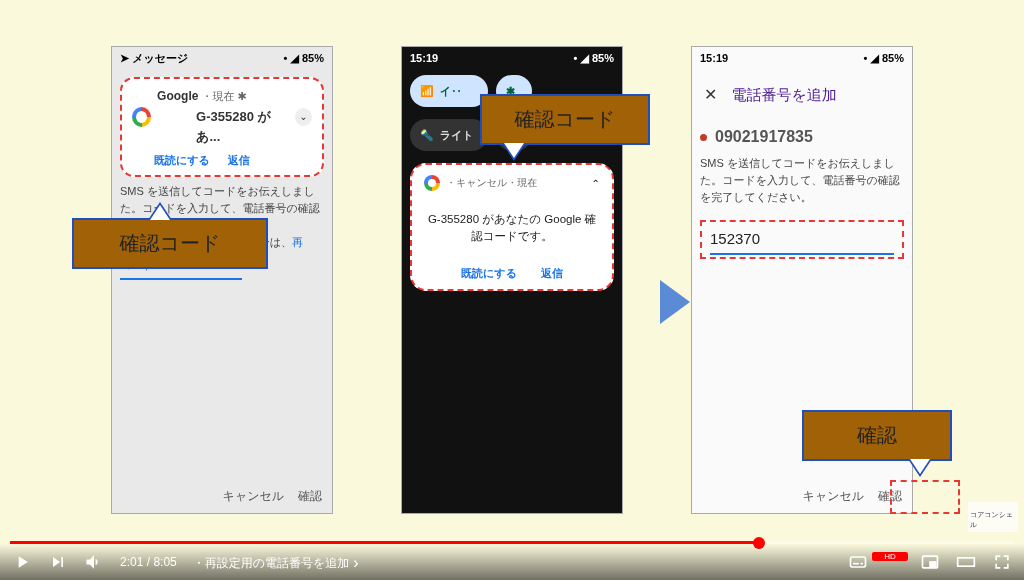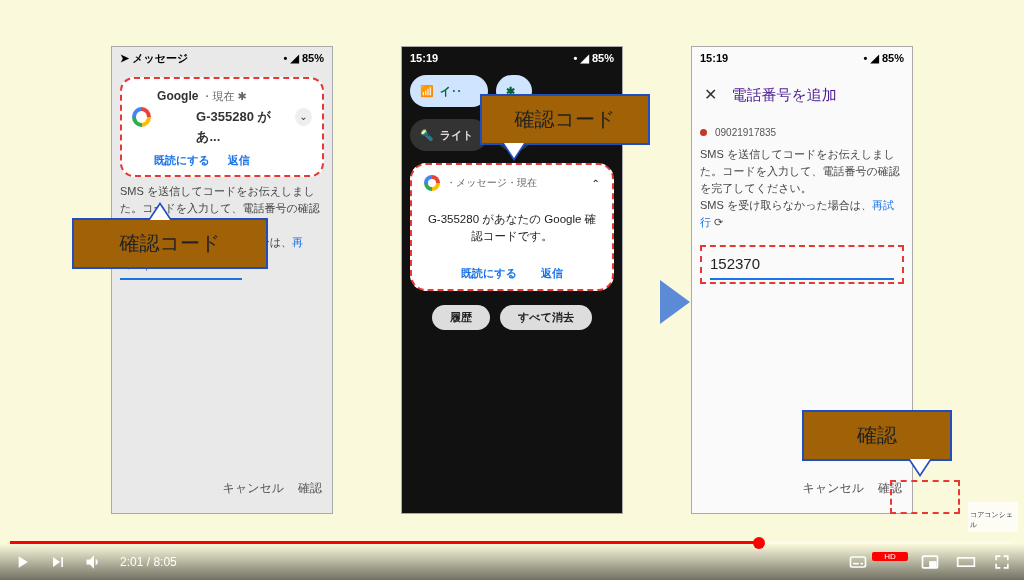--- a/index.html
+++ b/index.html
@@ -4,21 +4,21 @@
 <style>
   * { box-sizing: border-box; margin: 0; padding: 0; }
   html, body { width: 1024px; height: 580px; overflow: hidden; font-family: "Helvetica Neue", Arial, "Hiragino Kaku Gothic ProN", "Yu Gothic", sans-serif; }
   .video-area { position: relative; width: 1024px; height: 580px; background: #ddd; }
   .slide { position: absolute; inset: 0; background: #fbf9dc; padding: 46px 30px; display: flex; justify-content: center; gap: 68px; }
   
   .phone { width: 222px; height: 468px; background: #e9e9e9; border: 1px solid #aaa; position: relative; overflow: hidden; }
   .phone .statusbar { height: 22px; display: flex; align-items: center; justify-content: space-between; padding: 0 8px; font-size: 11px; font-weight: 600; background: #e9e9e9; }
   .phone .statusbar .right { display: flex; align-items: center; gap: 3px; }
   .phone .content { padding: 8px; font-size: 11px; color: #333; line-height: 1.5; position: relative; }
-  .phone .footer-btns { position: absolute; bottom: 16px; right: 10px; font-size: 12px; color: #555; display: flex; gap: 14px; }
+  .phone .footer-btns { position: absolute; bottom: 8px; right: 10px; font-size: 12px; color: #555; display: flex; gap: 14px; }
   
   .notif-card { border: 2.5px dashed #e53935; border-radius: 14px; background: #fff; padding: 8px 10px 6px; margin-bottom: 6px; }
   .notif-head { display: flex; align-items: center; gap: 6px; }
   .g-icon { width: 20px; height: 20px; border-radius: 50%; background: conic-gradient(#ea4335 0 90deg,#fbbc05 90deg 180deg,#34a853 180deg 270deg,#4285f4 270deg 360deg); position: relative; }
   .g-icon::after { content:""; position:absolute; inset:4px; background:#fff; border-radius:50%; }
   .notif-title { font-weight: 700; font-size: 12px; }
   .notif-sub { font-size: 11px; color: #666; }
   .notif-msg { font-size: 13px; font-weight: 600; margin-top: 2px; margin-left: 39px; }
   .notif-actions { display: flex; gap: 18px; margin-top: 6px; font-size: 11px; font-weight: 600; color: #1a73e8; justify-content: flex-start; padding-left: 22px;}
   .chev-badge { margin-left:auto; width:18px; height:18px; border-radius:50%; background:#eee; display:flex; align-items:center; justify-content:center; font-size:10px;}
@@ -30,21 +30,21 @@
   .qs-chip.dark { background: #333; color: #ddd; }
   .notif2 { margin: 6px 8px 0; border: 2.5px dashed #e53935; border-radius: 16px; background: #fff; padding: 10px 12px 8px; text-align: center; }
   .notif2 .line { font-size: 10px; color: #666; }
   .notif2 .msg { font-size: 11.5px; color: #222; margin: 20px 0; line-height:1.5;}
   .notif2 .acts { display:flex; justify-content:center; gap:24px; font-size:11px; color:#1a73e8; font-weight:600; margin-top:4px;}
   .chips2 { display:flex; gap:10px; justify-content:center; margin-top:14px;}
   .chip2 { background:#ddd; border-radius:16px; padding:5px 18px; font-size:11px; font-weight:600; color:#222;}
   
   .p3-title-row { display:flex; align-items:center; gap:14px; padding:6px 4px 10px;}
   .p3-title { font-size:15px; color:#4c1d95; }
-  .p3-num { color:#555; font-size:10px; margin:8px 0 6px; display:flex; align-items:center; gap:8px;}
+  .p3-num { color:#555; font-size:16px; margin:8px 0 6px; display:flex; align-items:center; gap:8px;font-weight:bold;}
   .p3-num .dot { width:7px; height:7px; border-radius:50%; background:#c0392b; display:inline-block;}
   .p3-body { font-size:11px; color:#444; line-height:1.55;}
   .retry { color:#1a73e8; }
   .code-box { margin-top:14px; border:2.5px dashed #e53935; padding:6px 8px 2px; }
   .code-label { font-size:9.5px; color:#1a73e8; }
   .code-val { font-size:15px; color:#222; border-bottom:2px solid #1a73e8; padding-bottom:2px;}
   
   .callout { position:absolute; background:#a16207; border:2px solid #1f4fbf; padding:10px 18px; font-size:20px; color:#222; }
   .callout .tail { position:absolute; width:0; height:0; }
   .c1 { left:72px; top:218px; width:196px; text-align:center; }
@@ -116,51 +116,46 @@
         <div class="qs-chip">📶 <span>イ‥</span></div>
         <div class="qs-chip" style="min-width:36px">✱</div>
       </div>
       <div class="qs-row">
         <div class="qs-chip dark">🔦 <span>ライト</span></div>
         <div class="qs-chip dark" style="min-width:36px">✱</div>
       </div>
       <div class="notif2">
         <div style="display:flex;align-items:center;gap:6px;justify-content:center">
           <span class="g-icon" style="width:16px;height:16px"></span>
-          <span class="line">・メッセージ・現在</span>
+          <span class="line">・キャンセル・現在</span>
           <span style="margin-left:auto;font-size:10px">⌃</span>
         </div>
         <div class="msg">G-355280 があなたの Google 確認コードです。</div>
         <div class="acts">
           <span>既読にする</span>
           <span>返信</span>
         </div>
-      </div>
-      <div class="chips2">
-        <div class="chip2">履歴</div>
-        <div class="chip2">すべて消去</div>
       </div>
     </div>
 
     <div class="phone" style="background:#fafafa">
       <div class="statusbar" style="background:#fafafa">
         <span>15:19</span>
         <span class="right">• ◢ <span>85%</span></span>
       </div>
       <div class="content">
         <div class="p3-title-row">
           <span style="font-size:16px">✕</span>
           <span class="p3-title">電話番号を追加</span>
         </div>
         <div class="p3-num">
             <span class="dot"></span>
             <span>09021917835</span>
           </div>
         <div class="p3-body">SMS を送信してコードをお伝えしました。コードを入力して、電話番号の確認を完了してください。</div>
-        <div class="p3-body"><span>SMS を受け取らなかった場合は、</span><span class="retry">再試行</span> ⟳</div>
         <div class="code-box">
           <div class="code-val">152370</div>
         </div>
       </div>
       <div class="footer-btns">
         <span>キャンセル</span>
         <span>確認</span>
       </div>
     </div>
 
@@ -186,20 +181,21 @@
         <svg viewBox="0 0 24 24" width="20" height="20" fill="#fff">
           <path d="M6 18l8.5-6L6 6v12zM16 6v12h2V6h-2z"></path>
         </svg>
       </div>
     <div class="icon-btn">
         <svg viewBox="0 0 24 24" width="20" height="20" fill="#fff">
           <path d="M3 9v6h4l5 5V4L7 9H3zm13.5 3a4.5 4.5 0 00-2.5-4v8a4.5 4.5 0 002.5-4z"></path>
         </svg>
       </div>
     <span><span>2:01</span> / <span>8:05</span></span>
+    <span class="rcaret">・再設定用の電話番号を追加</span>
     <div class="spacer"></div>
     <div class="icon-btn">
         <svg viewBox="0 0 24 24" width="20" height="20" fill="#fff">
           <rect x="3" y="6" width="18" height="12" rx="2" stroke="#fff" fill="none" stroke-width="2"></rect>
           <rect x="6" y="13" width="7" height="2" fill="#fff"></rect>
           <rect x="15" y="13" width="3" height="2" fill="#fff"></rect>
         </svg>
       </div>
     <div class="icon-btn" style="position:relative">
         <svg viewBox="0 0 24 24" width="20" height="20" fill="#fff">

